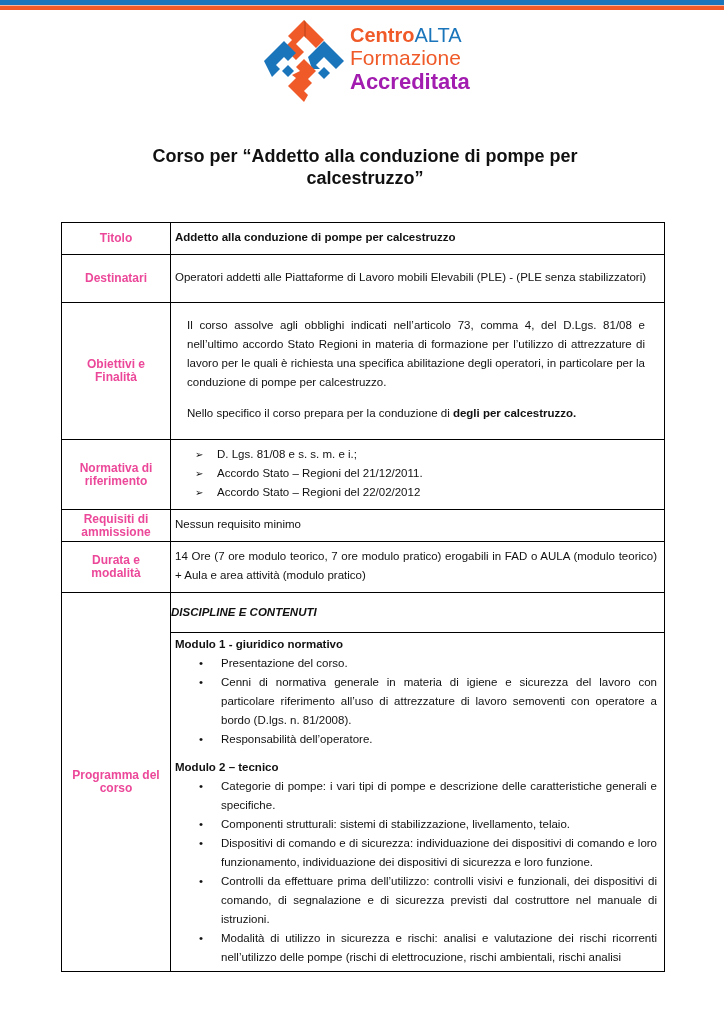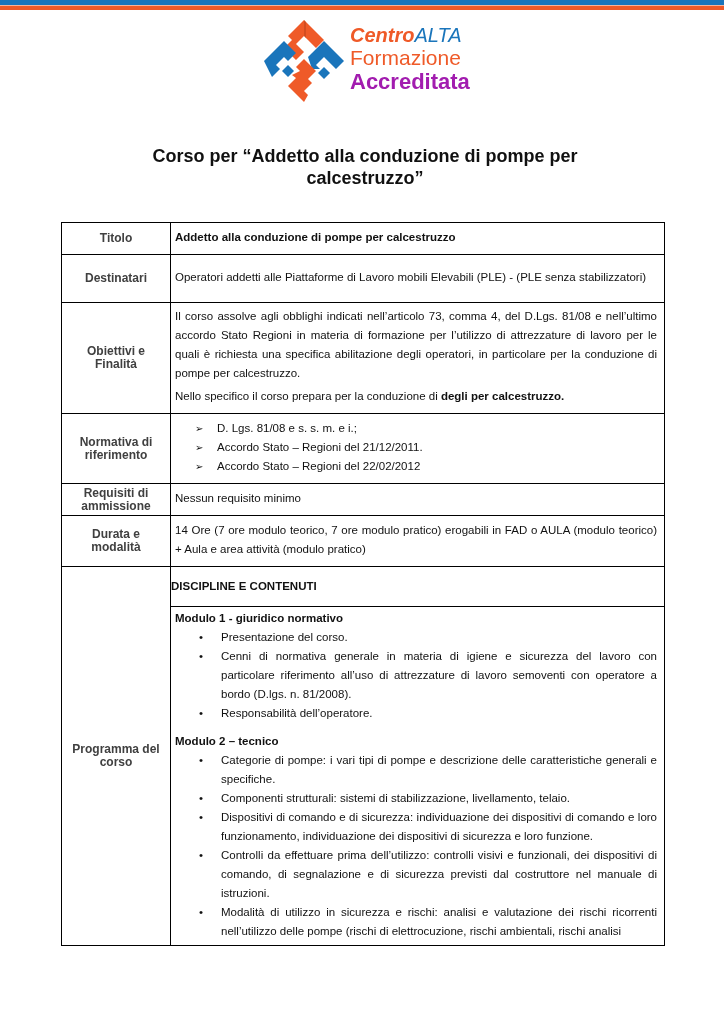--- a/index.html
+++ b/index.html
@@ -6,47 +6,47 @@
   html, body { width: 724px; height: 1024px; background: #ffffff; overflow: hidden; }
   body { position: relative; font-family: "Liberation Sans", sans-serif; color: #111; }
 
   .bar-blue { position: absolute; left: 0; top: 0; width: 724px; height: 6px; background: #1a75bb; }
   .bar-orange { position: absolute; left: 0; top: 6px; width: 724px; height: 4px; background: #ef5a28; }
   .bar-gap { position: absolute; left: 0; top: 5px; width: 724px; height: 1px; background: #f7b49a; }
 
   .logo { position: absolute; left: 262px; top: 19px; width: 220px; height: 84px; }
   .logo-mark { position: absolute; left: 0; top: 0; width: 84px; height: 84px; }
   .logo-text { position: absolute; left: 88px; top: 6px; font-family: "Liberation Sans", sans-serif; line-height: 1; }
-  .logo-line1 { font-size: 20px; height: 22px; white-space: nowrap; font-style: italic; }
+  .logo-line1 { font-size: 20px; height: 22px; white-space: nowrap; }
   .logo-line1 .b { color: #ef5a28; font-weight: bold; }
   .logo-line1 .n { color: #1a75bb; font-weight: normal; }
   .logo-line2 { font-size: 21px; color: #ef5a28; height: 24px; white-space: nowrap; }
   .logo-line3 { font-size: 22px; color: #a21caf; font-weight: bold; white-space: nowrap; }
 
   .title { position: absolute; left: 60px; top: 145px; width: 610px; text-align: center;
            font-family: "Liberation Sans", sans-serif; font-weight: bold; font-size: 18px; line-height: 22px; color: #111; }
 
   table.info { position: absolute; left: 61px; top: 222px; width: 604px; border-collapse: collapse; table-layout: fixed; }
   table.info td { border: 1.5px solid #000; vertical-align: middle; }
-  td.label { width: 109px; text-align: center; color: #404040; font-weight: bold; font-size: 12px;
+  td.label { width: 109px; text-align: center; color: #ec4899; font-weight: bold; font-size: 12px;
              line-height: 13px; font-family: "Liberation Sans", sans-serif; padding: 0 4px; }
   td.content { font-family: "Liberation Sans", sans-serif; font-size: 11.5px; line-height: 19px; color: #111;
                padding: 1px 7px 4px 4px; text-align: justify; vertical-align: top; }
   .big-title { font-size: 20.5px; font-weight: bold; line-height: 28px; text-align: left; padding-top: 1px; }
-  td.content p { margin: 0; }
+  td.content p { margin: 12px; }
   td.content p + p { margin-top: 4px; }
   .arrow-list { list-style: none; padding-left: 20px; }
   .arrow-list li { position: relative; padding-left: 22px; }
   .arrow-list li .mk { position: absolute; left: 0; top: 0; font-size: 10px; }
   .dot-list { list-style: none; padding-left: 22px; }
   .dot-list li { position: relative; padding-left: 24px; text-align: justify; }
   .dot-list li .mk { position: absolute; left: 2px; top: 0; }
   .mod-title { font-weight: bold; }
   .mod-block + .mod-block { margin-top: 9px; }
-  .disc-head { text-align: center; font-weight: bold; font-size: 13px; vertical-align: middle !important; padding: 0 !important; }
+  .disc-head { text-align: center; font-weight: bold; font-style: italic; font-size: 13px; vertical-align: middle !important; padding: 0 !important; }
   .bold { font-weight: bold; }
 </style>
 </head>
 <body>
 
 <div class="bar-blue"></div>
 <div class="bar-gap"></div>
 <div class="bar-orange"></div>
 
 <div class="logo">

